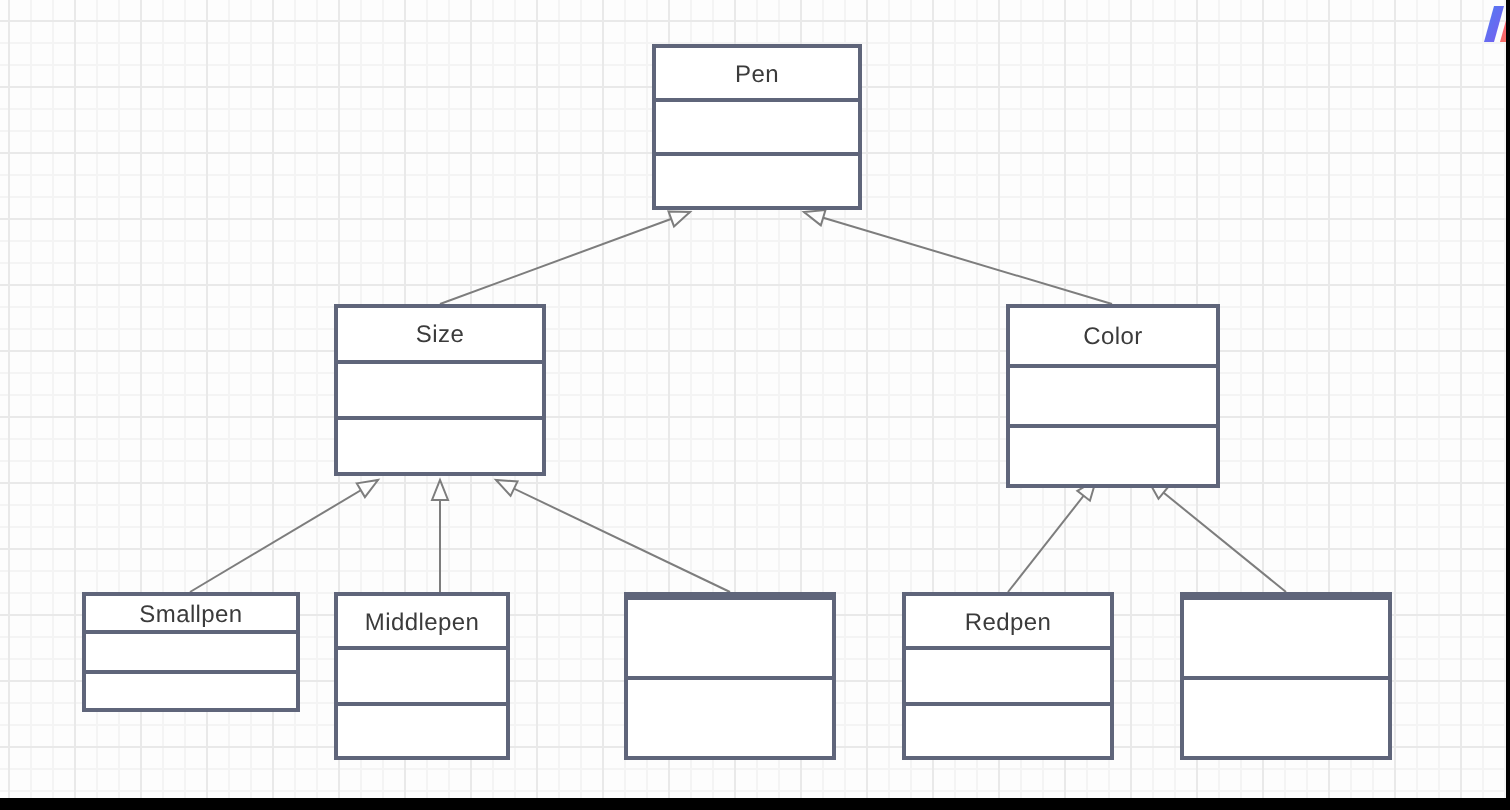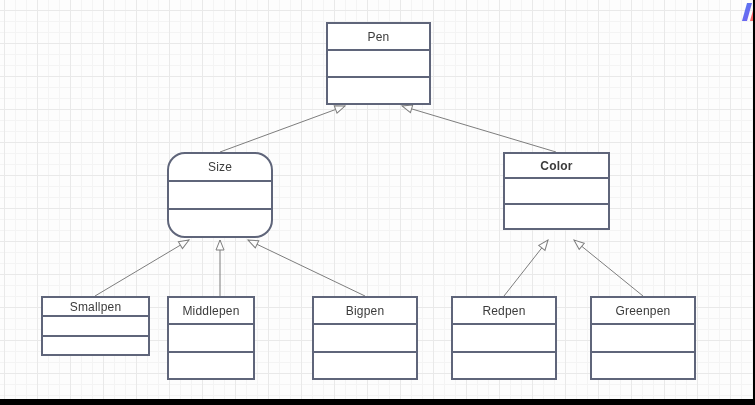--- a/index.html
+++ b/index.html
@@ -92,52 +92,50 @@
         <line x1="643" y1="296" x2="574" y2="240" stroke="#7d7d7d" stroke-width="1" marker-end="url(#hollow-triangle)"></line>
       </g>
   </svg>
 
   <div id="nodes-layer">
       <div class="uml-class" style="left: 326px; top: 22px; width: 105px; height: 83px;">
         <div class="title">Pen</div>
         <div class="comp"></div>
         <div class="comp"></div>
       </div>
-      <div class="uml-class" style="left: 167px; top: 152px; width: 106px; height: 86px; border-radius: 18px;">
+      <div class="uml-class" style="left: 167px; top: 152px; width: 106px; height: 86px;">
         <div class="title">Size</div>
         <div class="comp"></div>
         <div class="comp"></div>
       </div>
-      <div class="uml-class" style="left: 503px; top: 152px; width: 107px; height: 78px; font-weight: bold;">
+      <div class="uml-class" style="left: 503px; top: 152px; width: 107px; height: 92px;">
         <div class="title">Color</div>
         <div class="comp"></div>
         <div class="comp"></div>
       </div>
       <div class="uml-class" style="left: 41px; top: 296px; width: 109px; height: 60px;">
         <div class="title">Smallpen</div>
         <div class="comp"></div>
         <div class="comp"></div>
       </div>
       <div class="uml-class" style="left: 167px; top: 296px; width: 88px; height: 84px;">
         <div class="title">Middlepen</div>
         <div class="comp"></div>
         <div class="comp"></div>
       </div>
       <div class="uml-class" style="left: 312px; top: 296px; width: 106px; height: 84px;">
-        <div class="title">Bigpen</div>
         <div class="comp"></div>
         <div class="comp"></div>
       </div>
       <div class="uml-class" style="left: 451px; top: 296px; width: 106px; height: 84px;">
         <div class="title">Redpen</div>
         <div class="comp"></div>
         <div class="comp"></div>
       </div>
       <div class="uml-class" style="left: 590px; top: 296px; width: 106px; height: 84px;">
-        <div class="title">Greenpen</div>
         <div class="comp"></div>
         <div class="comp"></div>
       </div>
     </div>
 
   <svg class="logo" viewBox="0 0 20 20" xmlns="http://www.w3.org/2000/svg">
     <defs>
       <linearGradient id="lg-blue" x1="0" y1="0" x2="1" y2="1">
         <stop offset="0" stop-color="#4f7df2"></stop>
           <stop offset="1" stop-color="#7a5cf0"></stop>

